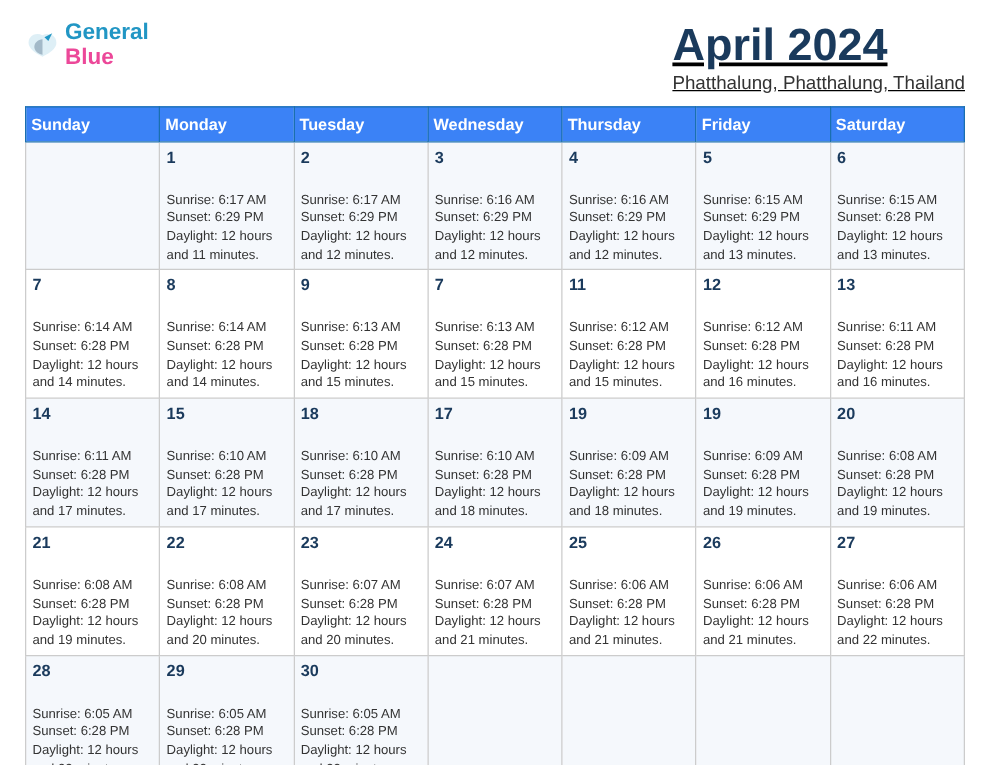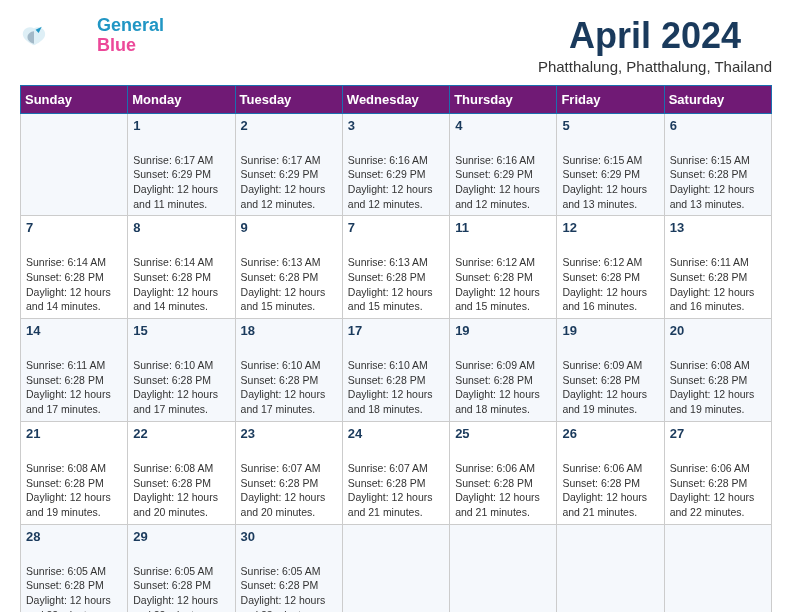--- a/index.html
+++ b/index.html
@@ -28,41 +28,42 @@
       line-height: 1.1;
     }
     .logo-text span {
       color: #2196c4;
     }
     .logo-bird {
       width: 28px;
       height: 28px;
     }
     .title-block {
-      text-align: center;
+      text-align: left;
+      text-decoration: underline;
     }
     .month-title {
       font-size: 36px;
       font-weight: bold;
       color: #1a3a5c;
       line-height: 1.1;
     }
     .location-title {
       font-size: 15px;
       color: #333;
       margin-top: 2px;
     }
     table {
       width: 100%;
       border-collapse: collapse;
       margin-top: 10px;
       font-size: 11px;
     }
     thead tr th {
-      background-color: #701a75;
+      background-color: #3b82f6;
       color: #fff;
       padding: 6px 4px;
       text-align: left;
       font-size: 13px;
       font-weight: bold;
       border: 1px solid #1a6faf;
     }
     tbody tr td {
       border: 1px solid #ccc;
       vertical-align: top;
@@ -94,21 +95,21 @@
 </head>
 <body>
 
 <div class="header-top">
   <div class="logo">
     <svg class="logo-bird" viewBox="0 0 36 36">
       <path d="M18 8 C10 4, 2 10, 4 18 C6 24, 14 28, 18 30 C22 28, 30 24, 32 18 C34 10, 26 4, 18 8Z" fill="#2196c4" opacity="0.15"></path>
       <path d="M20 10 L28 6 L24 14 Z" fill="#2196c4"></path>
       <path d="M18 12 C14 12, 8 16, 10 22 C12 27, 18 28, 18 28" fill="#1a3a5c" opacity="0.3"></path>
     </svg>
-    <div style="display:flex;flex-direction:column;line-height:1.1;margin-left:45px;">
+    <div style="display:flex;flex-direction:column;line-height:1.1;">
       <span class="logo-text">
         <span>General</span>
       </span>
       <span class="logo-text" style="color:#ec4899;">Blue</span>
     </div>
   </div>
   <div class="title-block">
     <div class="month-title">April 2024</div>
     <div class="location-title">Phatthalung, Phatthalung, Thailand</div>
   </div>

